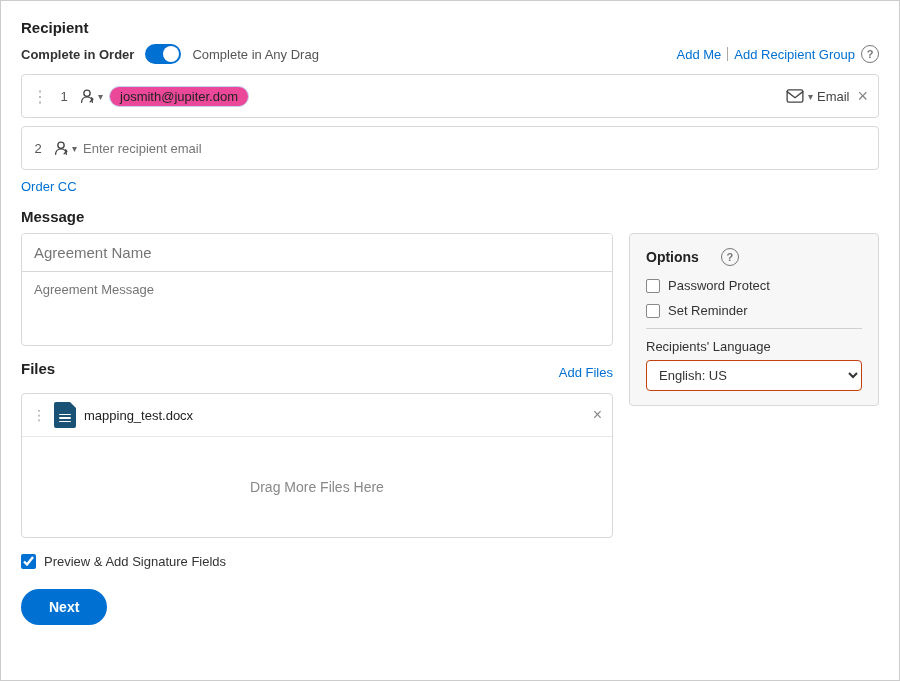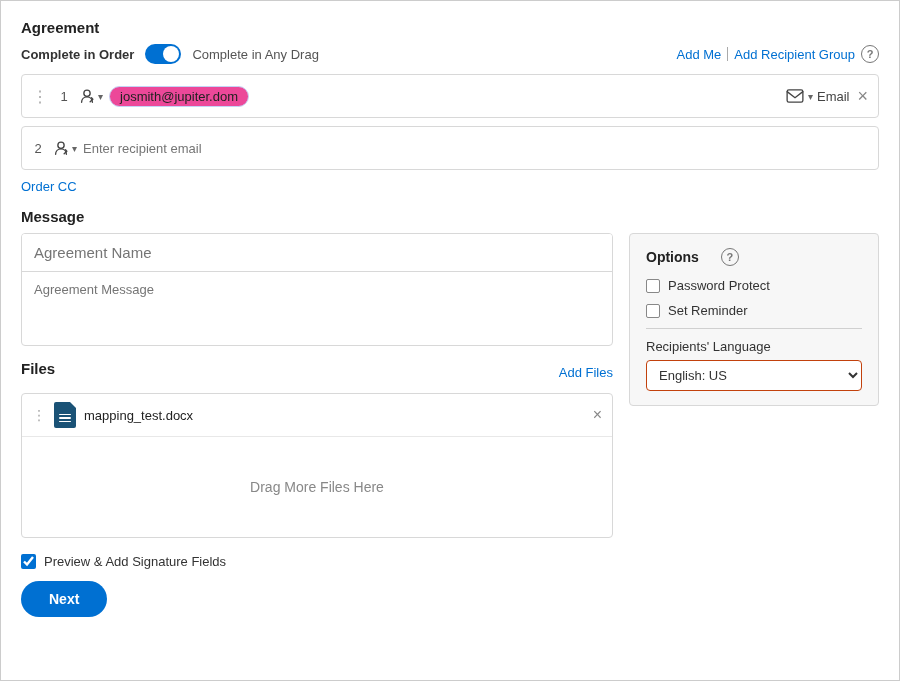--- a/index.html
+++ b/index.html
@@ -398,29 +398,30 @@
     .next-btn {
       background: #0070d2;
       color: #fff;
       border: none;
       border-radius: 20px;
       padding: 10px 28px;
       font-size: 14px;
       font-weight: 600;
       cursor: pointer;
       width: fit-content;
+      margin-top: 8px;
     }
   </style>
 </head>
 <body>
 
 <div class="container">
 
   <div>
-    <div class="section-title">Agreement</div>
+    <div class="section-title">Recipient</div>
 
     <div class="complete-order-row">
       <div class="complete-order-left">
         <span class="complete-order-label">Complete in Order</span>
         <div class="toggle-switch"></div>
         <span class="complete-any-order">Complete in Any Drag</span>
       </div>
       <div class="complete-order-right">
         <button class="link-btn">Add Me</button>
         <div class="divider-v"></div>

